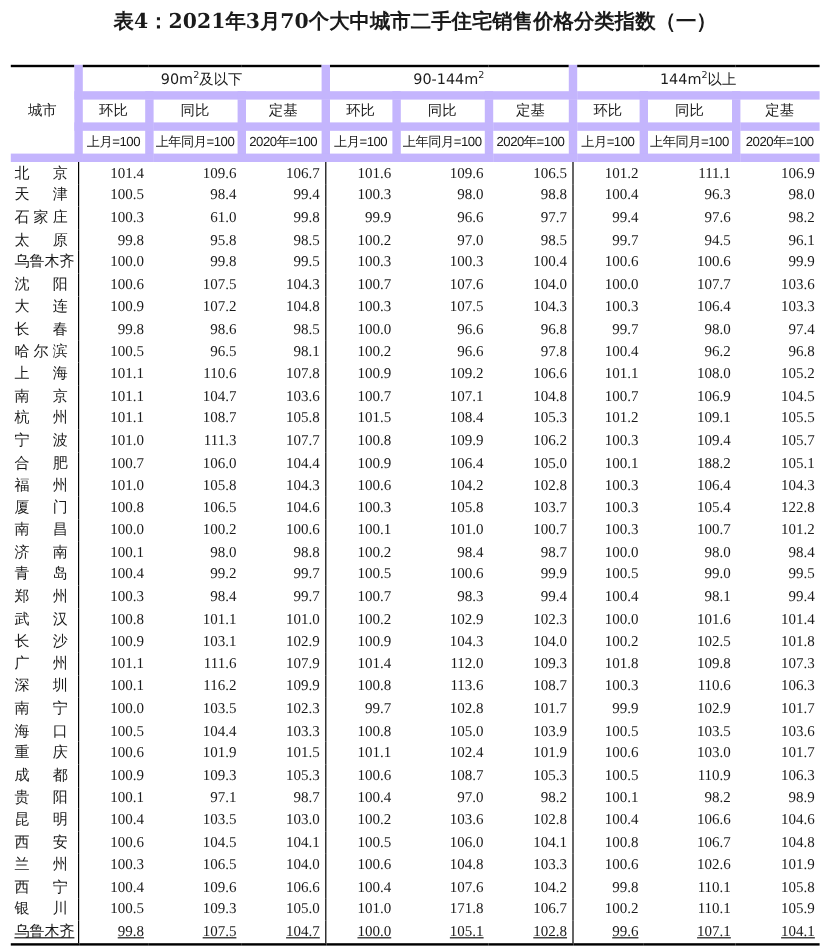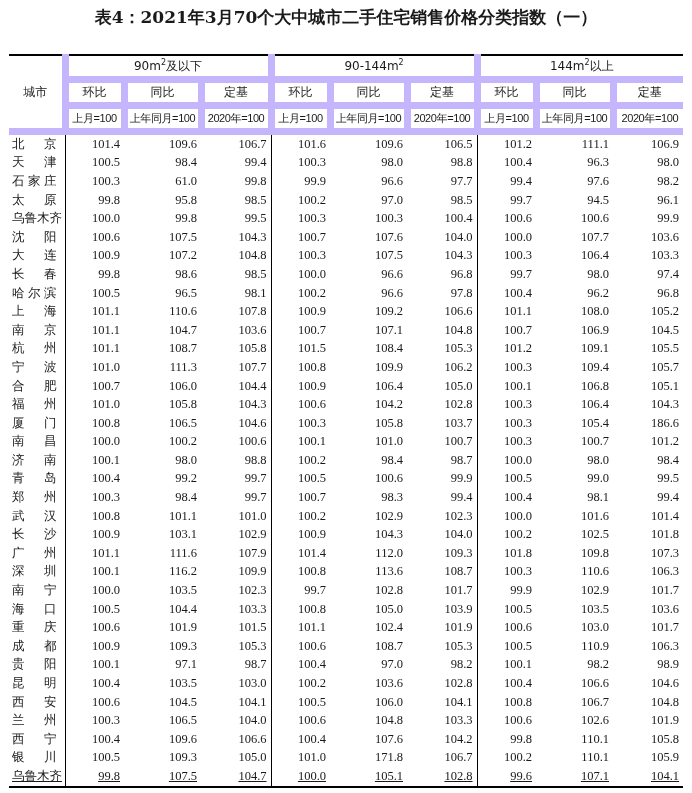--- a/index.html
+++ b/index.html
@@ -230,21 +230,21 @@
       </tr>
       <tr>
         <td class="city">合肥</td>
         <td>100.7</td>
         <td>106.0</td>
         <td class="gend">104.4</td>
         <td>100.9</td>
         <td>106.4</td>
         <td class="gend">105.0</td>
         <td>100.1</td>
-        <td>106.8</td>
+        <td>188.2</td>
         <td>105.1</td>
       </tr>
       <tr>
         <td class="city">福州</td>
         <td>101.0</td>
         <td>105.8</td>
         <td class="gend">104.3</td>
         <td>100.6</td>
         <td>104.2</td>
         <td class="gend">102.8</td>
@@ -255,21 +255,21 @@
       <tr>
         <td class="city">厦门</td>
         <td>100.8</td>
         <td>106.5</td>
         <td class="gend">104.6</td>
         <td>100.3</td>
         <td>105.8</td>
         <td class="gend">103.7</td>
         <td>100.3</td>
         <td>105.4</td>
-        <td>186.6</td>
+        <td>122.8</td>
       </tr>
       <tr>
         <td class="city">南昌</td>
         <td>100.0</td>
         <td>100.2</td>
         <td class="gend">100.6</td>
         <td>100.1</td>
         <td>101.0</td>
         <td class="gend">100.7</td>
         <td>100.3</td>

